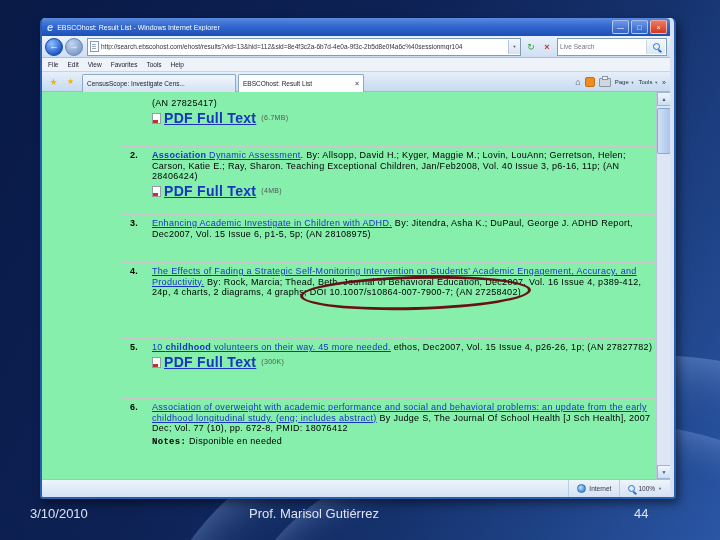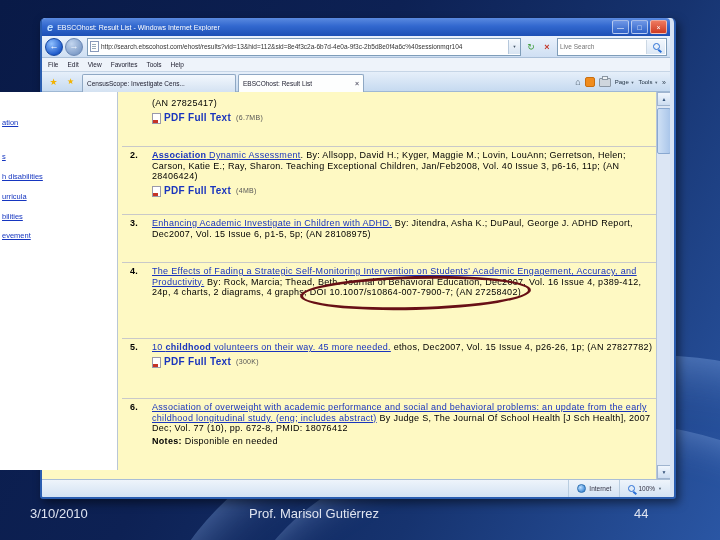--- a/index.html
+++ b/index.html
@@ -69,21 +69,21 @@
   .tclose{margin-left:auto;color:#667;font-size:7px;font-weight:bold;padding-left:4px;}
   .tbr{position:absolute;right:4px;top:2px;height:16px;display:flex;align-items:center;gap:4px;}
   .home{font-size:9px;color:#345;line-height:16px;}
   .feed{width:8px;height:8px;background:#f08c1e;border-radius:2px;border:1px solid #c96e10;}
   .printer{width:10px;height:7px;background:#cfd6dd;border:1px solid #8a96a3;border-radius:1px;position:relative;}
   .printer::before{content:"";position:absolute;top:-3px;left:2px;width:4px;height:2px;background:#eef2f6;border:1px solid #8a96a3;}
   .tbtxt{font-size:6px;color:#234;white-space:nowrap;}
   .tbtxt .ar{font-size:4px;color:#567;}
   .chev{font-size:7px;color:#345;}
 
-  .content{position:absolute;left:0;top:74px;width:628px;height:387px;background:#fef9c3;overflow:hidden;}
+  .content{position:absolute;left:0;top:74px;width:628px;height:387px;background:#86efac;overflow:hidden;}
 
   .sbar{position:absolute;right:0;top:0;width:14px;height:387px;background:#dce6f4;border-left:1px solid #b8c6da;box-sizing:border-box;}
   .sarr{position:absolute;left:0;width:14px;height:14px;background:linear-gradient(#f0f6fd,#cdddf1);
     border:1px solid #9fb4cf;box-sizing:border-box;font-size:5px;color:#35537a;display:flex;align-items:center;justify-content:center;}
   .sarr.up{top:0;} .sarr.down{bottom:0;}
   .sthumb{position:absolute;left:0;top:16px;width:14px;height:46px;background:linear-gradient(90deg,#cfe0f5,#aac6ea);
     border:1px solid #89a8d0;border-radius:2px;box-sizing:border-box;}
 
   .status{position:absolute;left:0;bottom:0;width:628px;height:18px;background:linear-gradient(#eef4fb,#d3e2f3);
     border-top:1px solid #a9bed6;border-radius:0 0 2px 2px;display:flex;align-items:center;justify-content:flex-end;
@@ -96,29 +96,29 @@
   .sideext{position:absolute;left:0;top:92px;width:118px;height:378px;background:#fff;z-index:5;border-right:1px solid #b9c6d6;box-sizing:border-box;}
   .slink{position:absolute;left:2px;font-size:7.5px;color:#1636c0;text-decoration:underline;white-space:nowrap;}
 
   
   .results{position:absolute;left:80px;top:4px;width:534px;}
   .item{position:absolute;left:0;width:534px;box-sizing:border-box;padding-left:30px;
     font-size:9px;letter-spacing:.3px;line-height:10.5px;color:#000;}
   .item.sep{border-top:1px solid #c9c9c9;padding-top:3px;}
   .num{position:absolute;left:8px;font-weight:bold;}
   a.rlink{color:#1a35bd;text-decoration:underline;cursor:pointer;}
-  a.pdflink{color:#1a35bd;font-weight:bold;font-size:10px;cursor:pointer;}
+  a.pdflink{color:#1a35bd;text-decoration:underline;font-weight:bold;font-size:14px;cursor:pointer;}
   .meta{color:#000;}
   .size{font-size:7px;color:#555;margin-left:2px;}
   .pdfrow{margin-top:4px;display:flex;align-items:center;gap:3px;}
   .pdf-ic{width:7px;height:9px;background:#fff;border:1px solid #99a;position:relative;flex:0 0 auto;}
   .pdf-ic::after{content:"";position:absolute;left:0;bottom:0;width:5px;height:3px;background:#c53325;}
   .pdf-ic.link::after{background:#2a62c8;}
   .notesrow{margin-top:2px;}
-  .nlabel{font-weight:bold;}
+  .nlabel{font-weight:bold;font-family:Liberation Mono, monospace;}
   .circled{position:relative;white-space:nowrap;}
   .circled::after{content:"";position:absolute;left:-10px;right:-10px;top:-11px;bottom:-13px;
     border:3px solid #681016;border-radius:50%;transform:rotate(-1.5deg);pointer-events:none;}
 </style>
 </head>
 <body>
 
 <div id="slide">
   <div class="sw1"></div>
   <div class="sw2"></div>
@@ -244,25 +244,17 @@
         <span>Internet</span>
       </span>
       <span class="seg">
         <span class="mag"></span>
         <span>100%</span>
         <span class="zoomar">▼</span>
       </span>
     </div>
   </div>
 
-  <div class="sideext">
-    <a class="slink" style="top:26px;">ation</a>
-    <a class="slink" style="top:60px;">s</a>
-    <a class="slink" style="top:80px;">h disabilities</a>
-    <a class="slink" style="top:100px;">urricula</a>
-    <a class="slink" style="top:120px;">bilities</a>
-    <a class="slink" style="top:139px;">evement</a>
-  </div>
 
   <div class="ftr ftr-date">3/10/2010</div>
   <div class="ftr ftr-author">Prof. Marisol Gutiérrez</div>
   <div class="ftr ftr-num">44</div>
 </div>
 
 </body></html>

